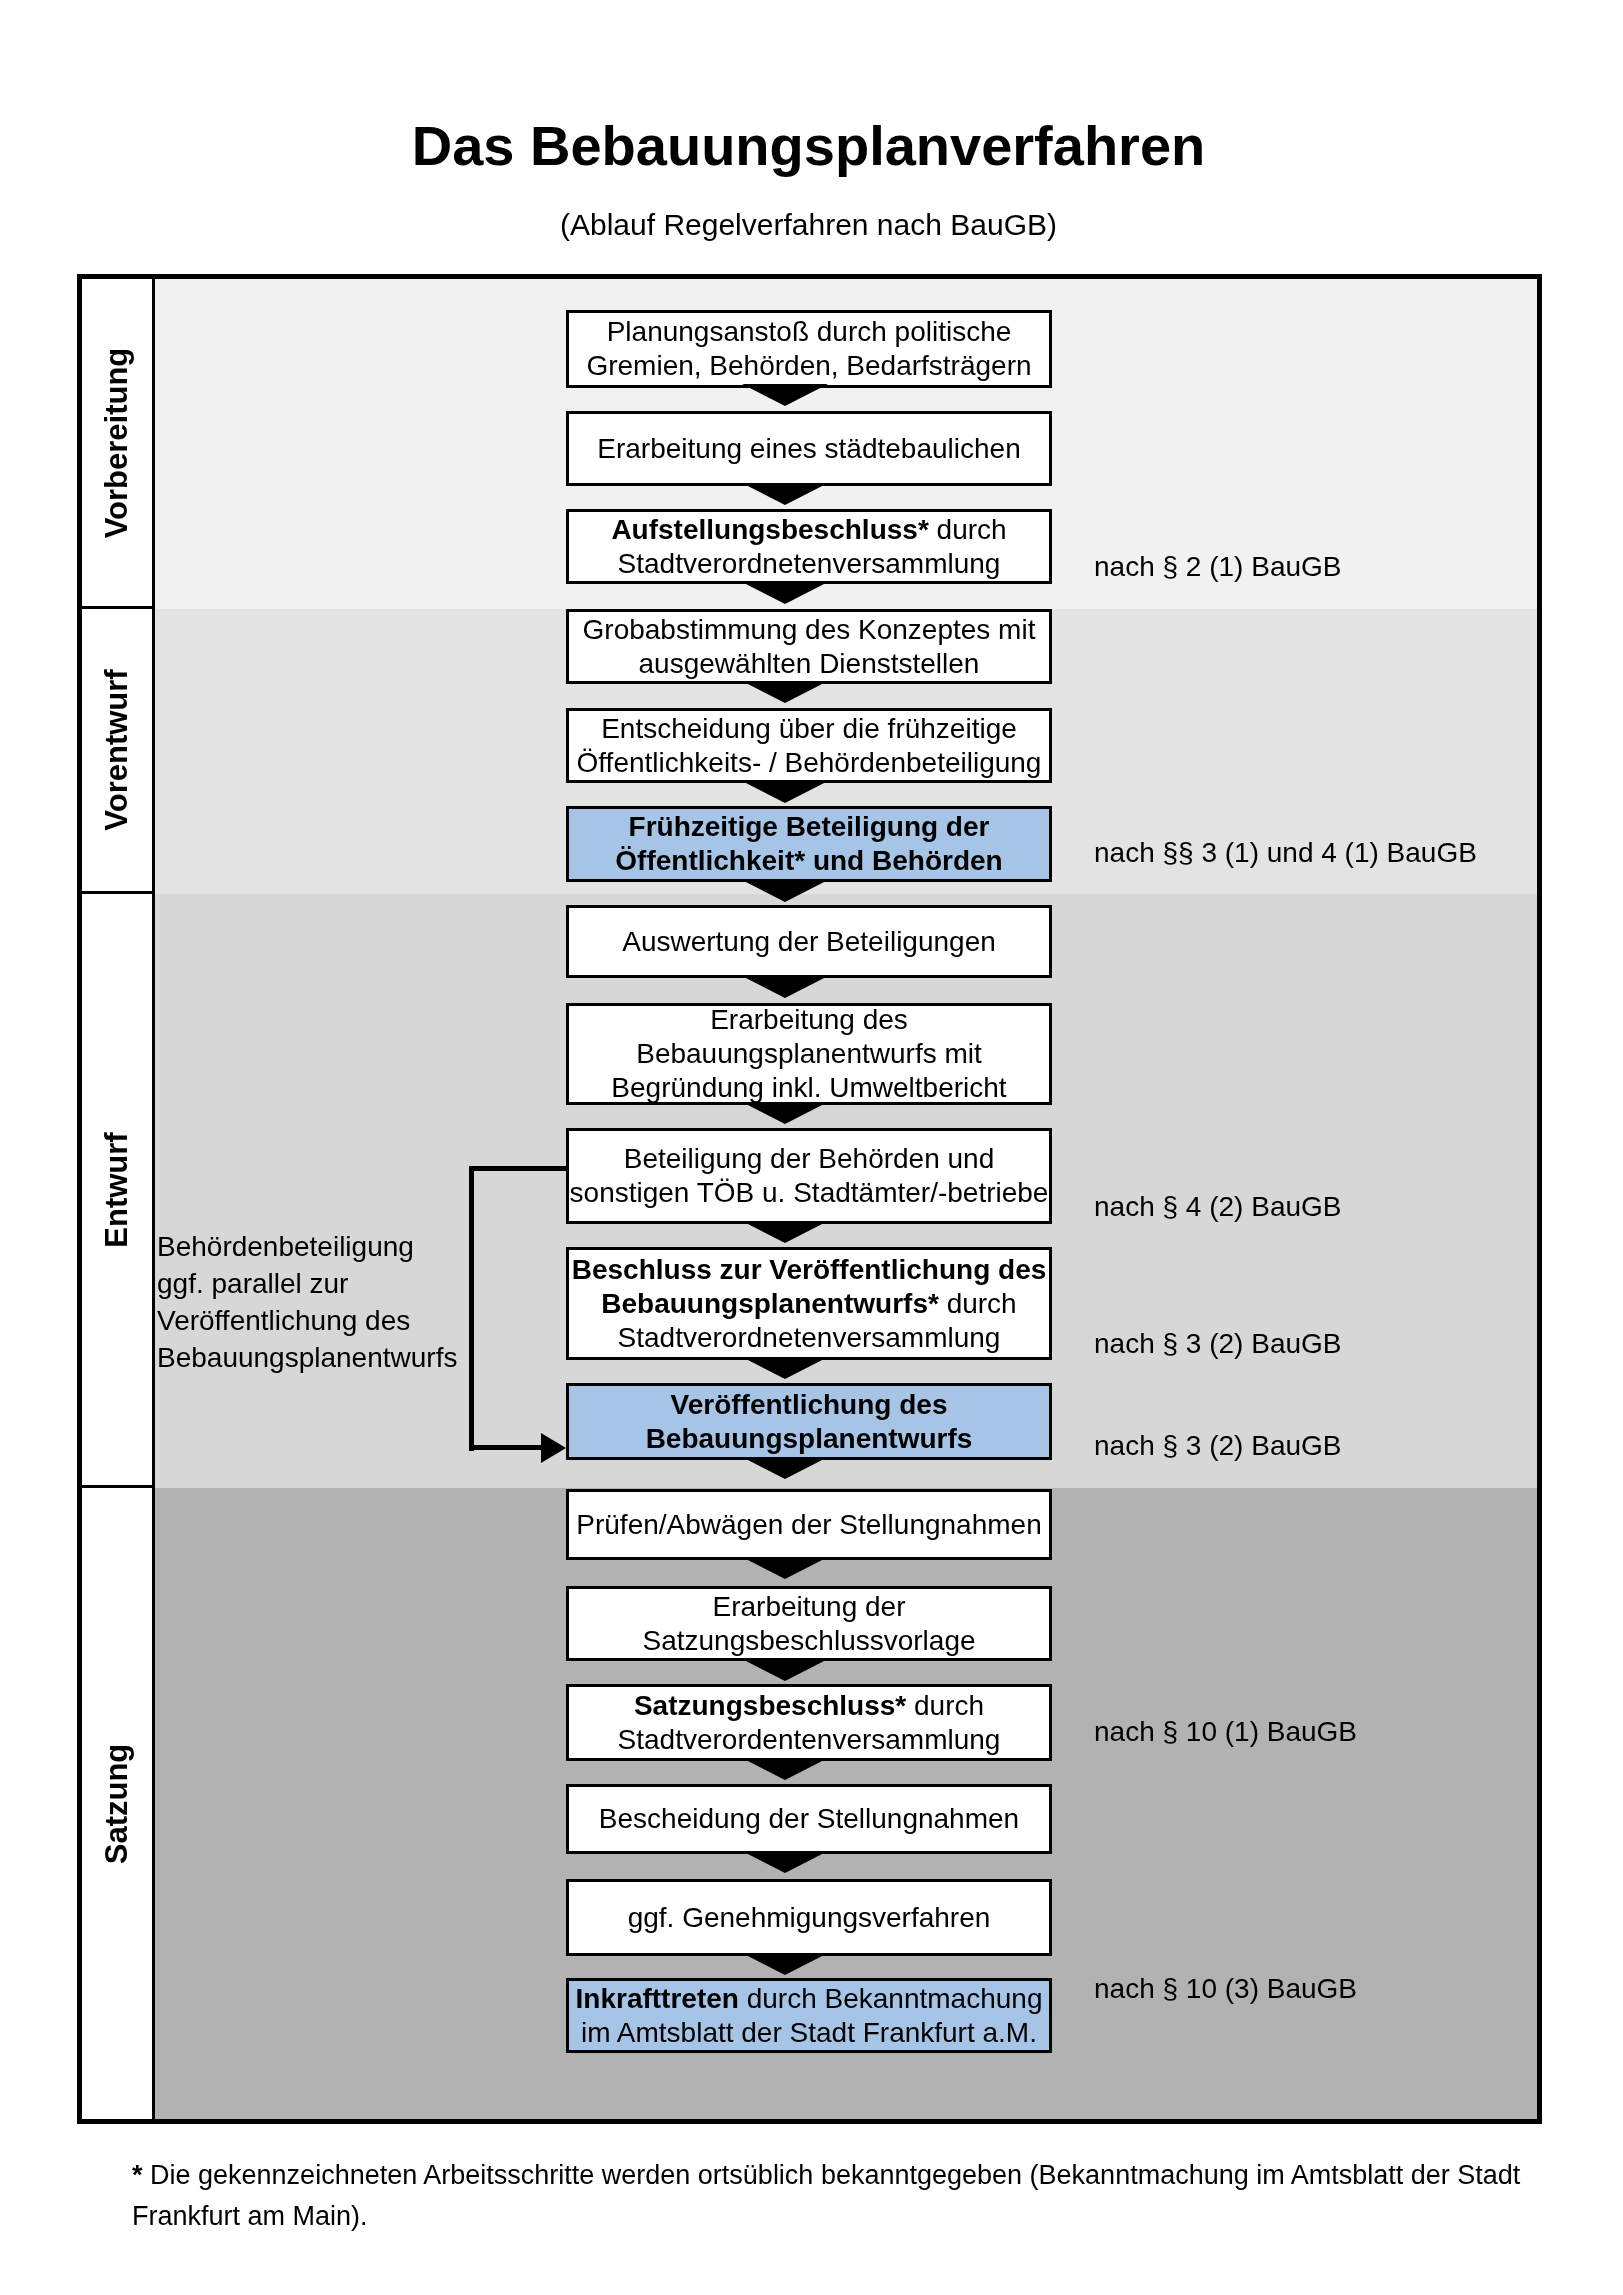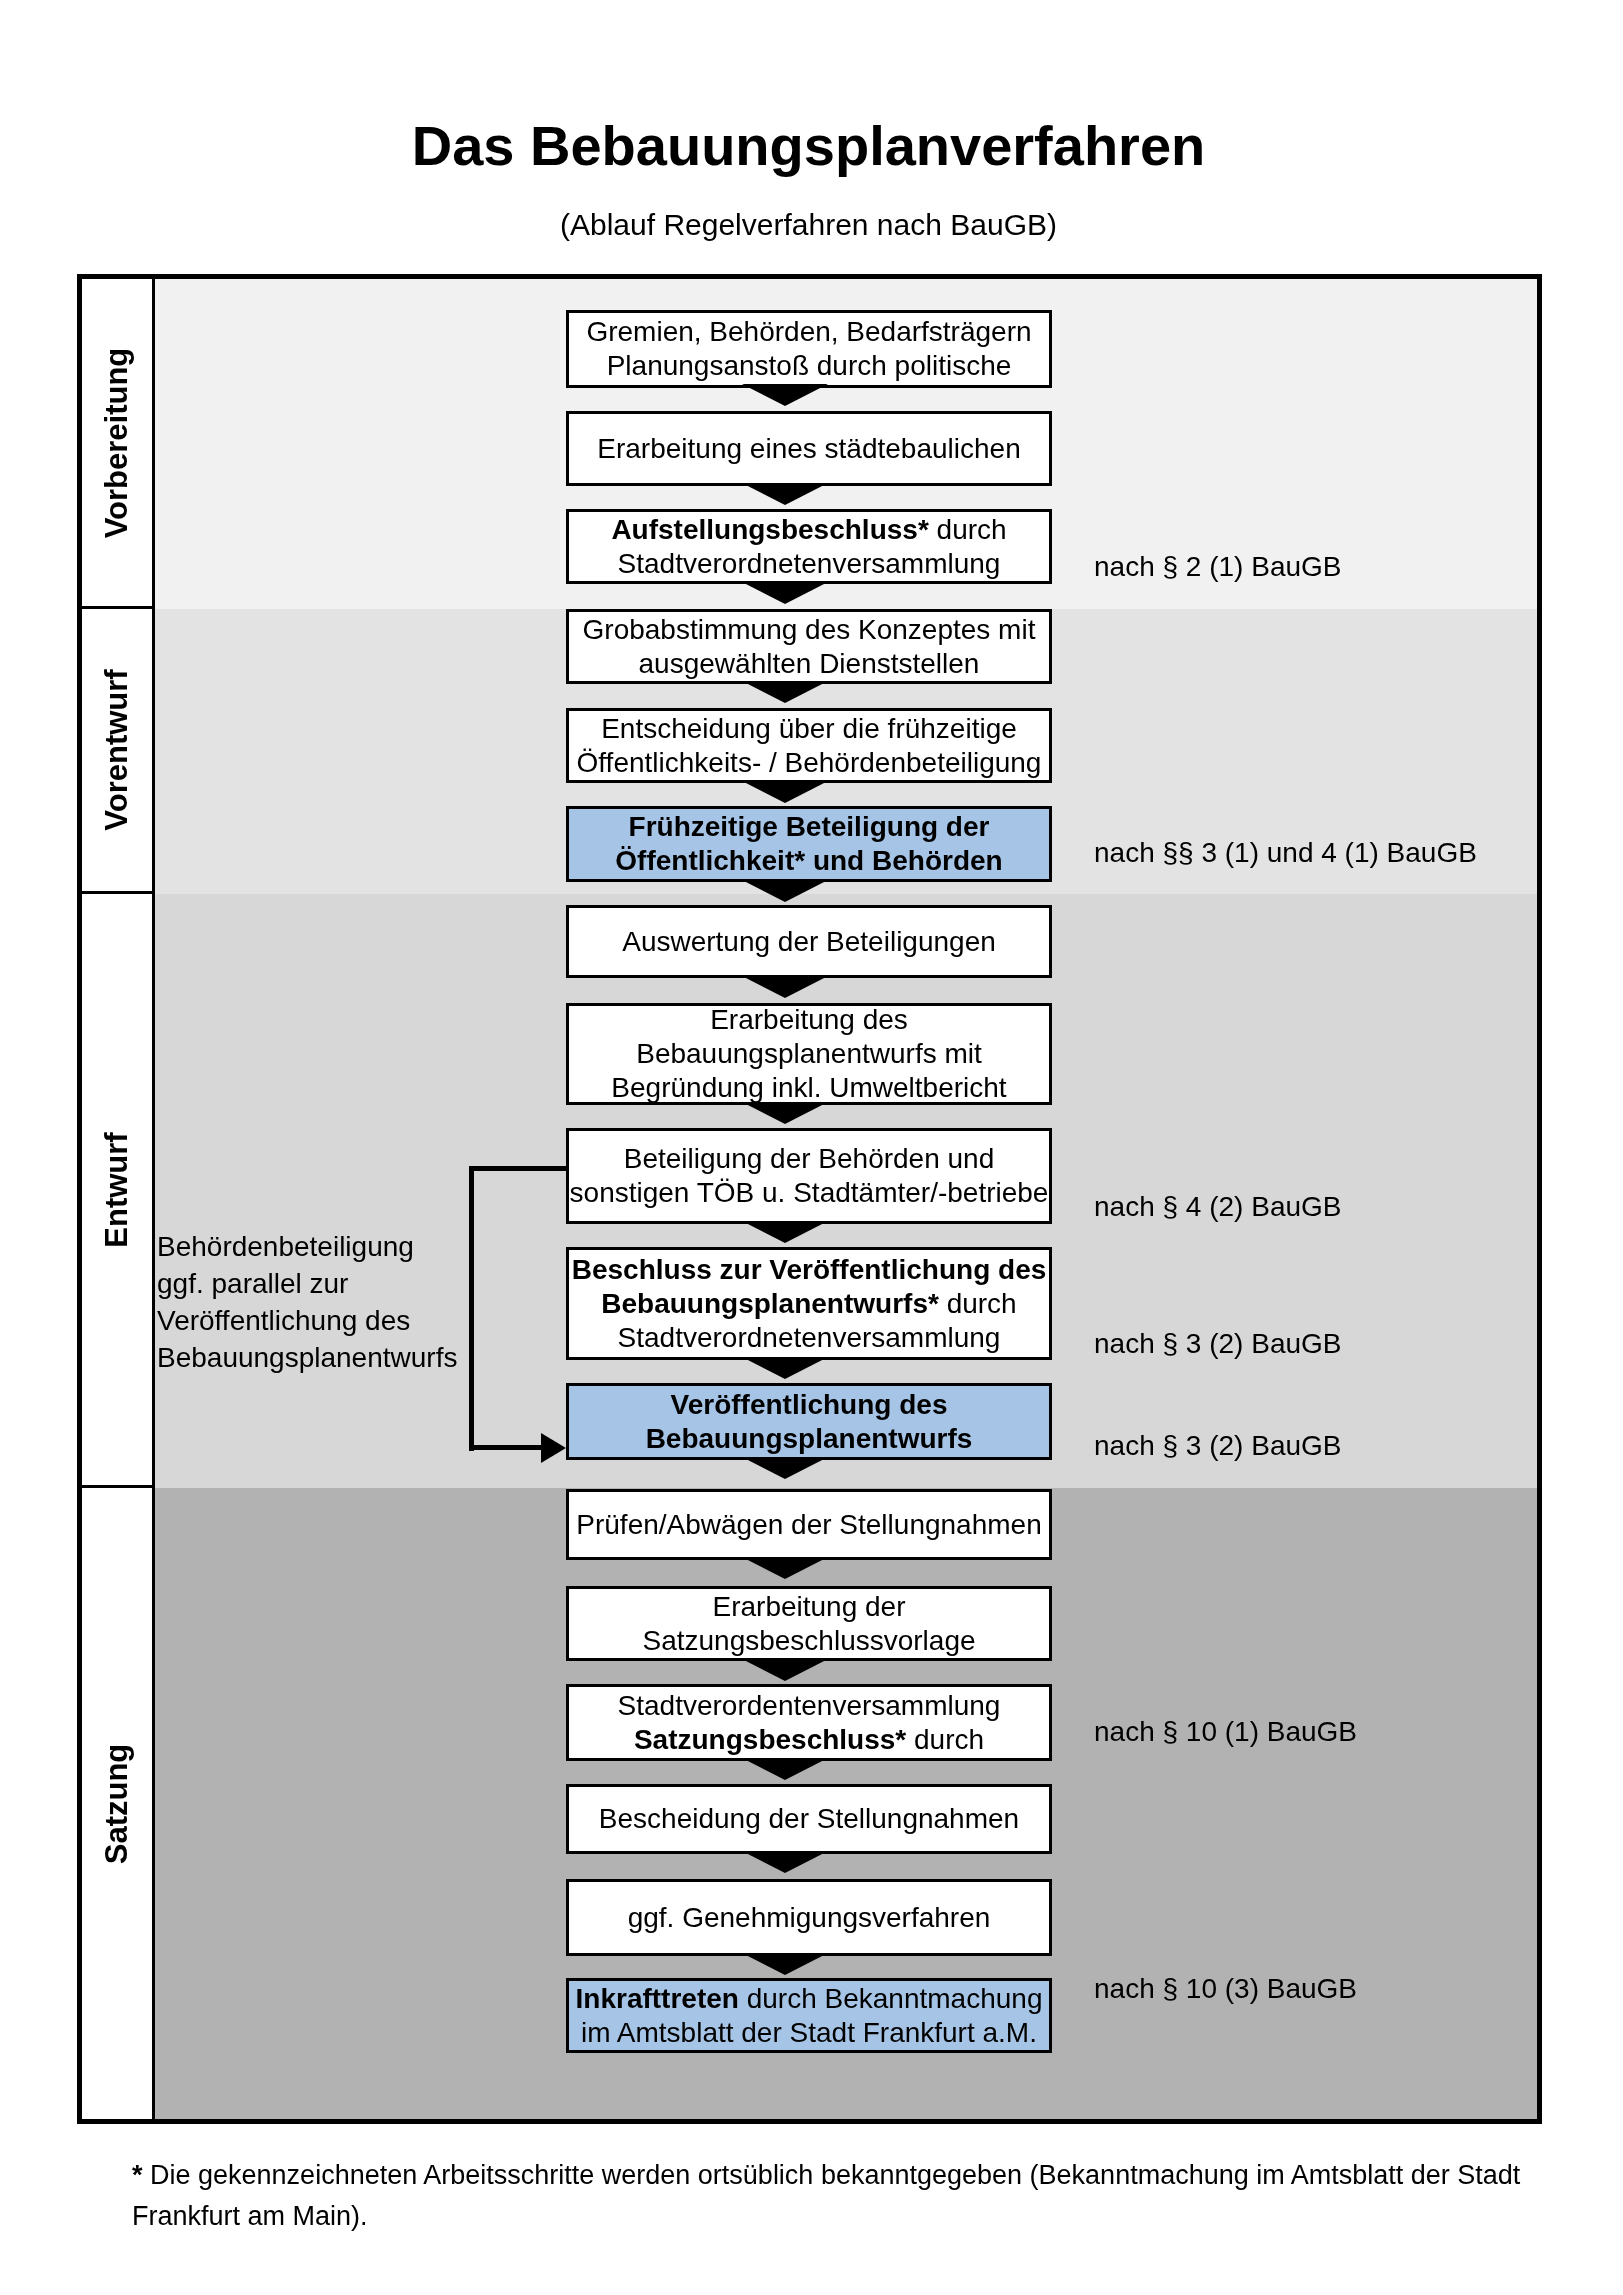--- a/index.html
+++ b/index.html
@@ -71,22 +71,22 @@
     </div>
     <div class="strips">
       <div class="strip" style="height:330px;background:#f1f1f1"></div>
       <div class="strip" style="height:285px;background:#e3e3e3"></div>
       <div class="strip" style="height:594px;background:#d7d7d7"></div>
       <div class="strip" style="flex:1;background:#b2b2b2"></div>
     </div>
   </div>
 
   <div class="box" style="top:310px;height:78px">
+    <div><b></b><span>Planungsanstoß durch politische</span></div>
     <div><b></b><span>Gremien, Behörden, Bedarfsträgern</span></div>
-    <div><b></b><span>Planungsanstoß durch politische</span></div>
   </div>
   <div class="arrow" style="top:384px"></div>
 
   <div class="box" style="top:411px;height:75px">
     <div><b></b><span>Erarbeitung eines städtebaulichen</span></div>
   </div>
   <div class="arrow" style="top:483px"></div>
 
   <div class="box" style="top:509px;height:75px">
     <div><b>Aufstellungsbeschluss*</b><span> durch</span></div>
@@ -148,22 +148,22 @@
   </div>
   <div class="arrow" style="top:1557px"></div>
 
   <div class="box" style="top:1586px;height:75px">
     <div><b></b><span>Erarbeitung der</span></div>
     <div><b></b><span>Satzungsbeschlussvorlage</span></div>
   </div>
   <div class="arrow" style="top:1659px"></div>
 
   <div class="box" style="top:1684px;height:77px">
+    <div><b>Satzungsbeschluss*</b><span> durch</span></div>
     <div><b></b><span>Stadtverordentenversammlung</span></div>
-    <div><b>Satzungsbeschluss*</b><span> durch</span></div>
   </div>
   <div class="arrow" style="top:1758px"></div>
 
   <div class="box" style="top:1784px;height:70px">
     <div><b></b><span>Bescheidung der Stellungnahmen</span></div>
   </div>
   <div class="arrow" style="top:1851px"></div>
 
   <div class="box" style="top:1879px;height:77px">
     <div><b></b><span>ggf. Genehmigungsverfahren</span></div>

